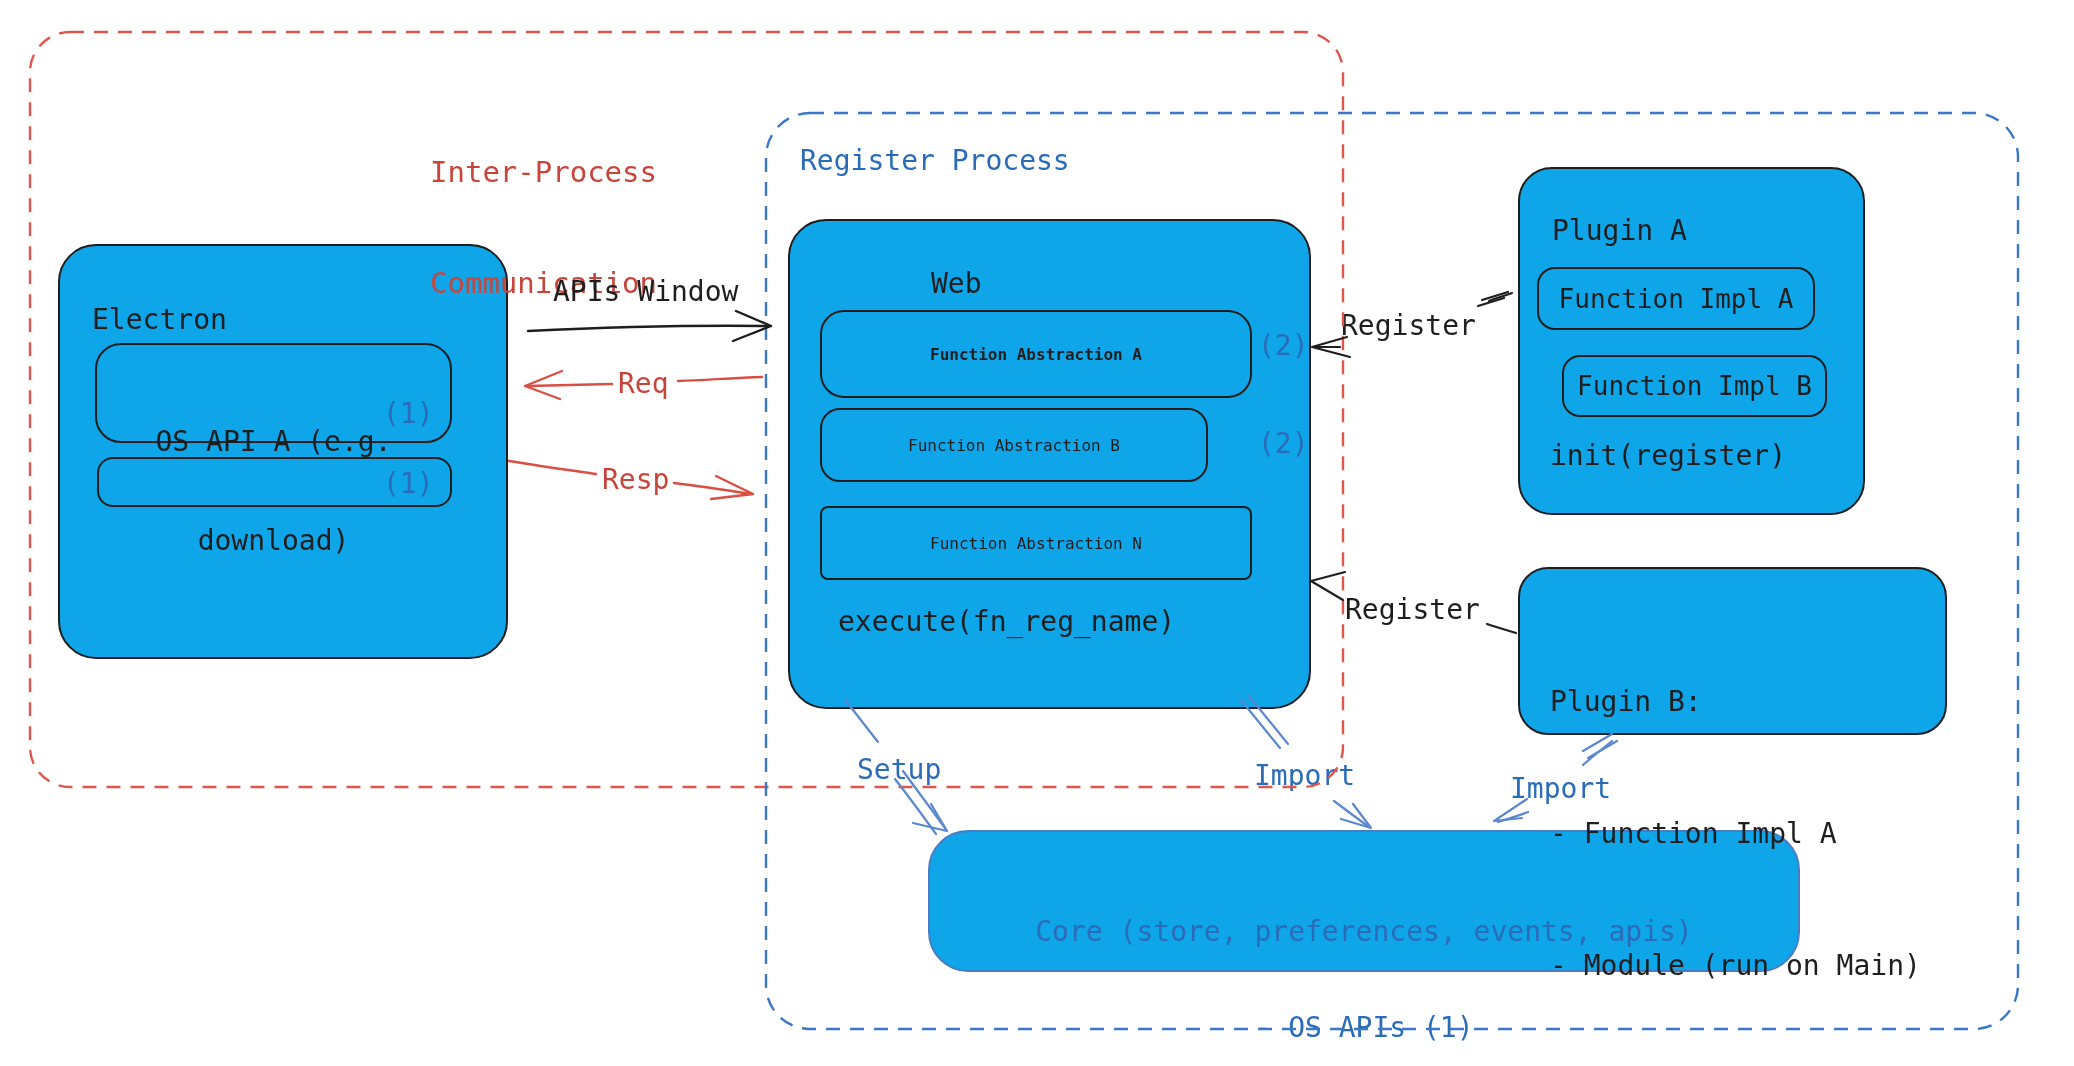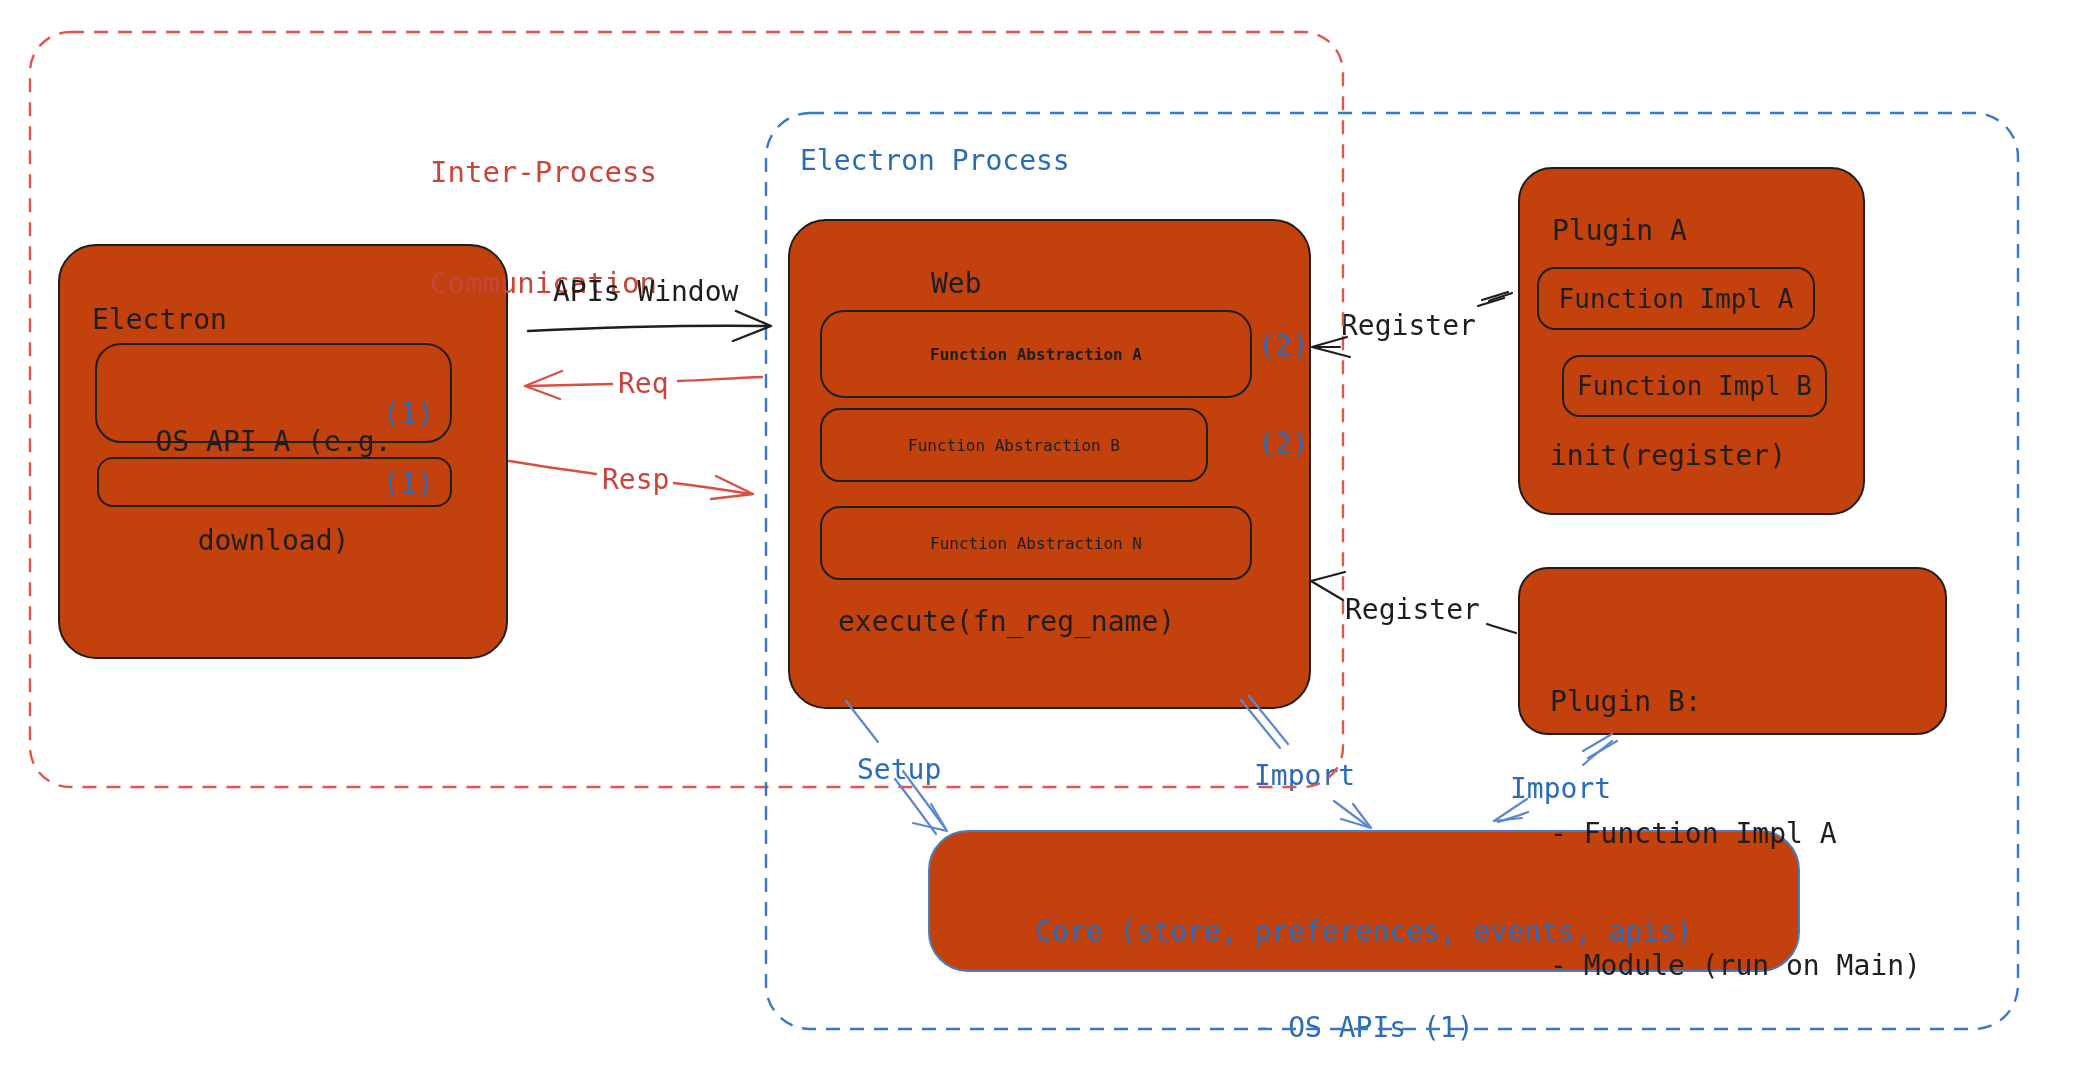--- a/index.html
+++ b/index.html
@@ -1,20 +1,20 @@
 <!DOCTYPE html>
 <html><head>
 <meta charset="utf-8">
 <style>
   html,body{margin:0;padding:0;background:#ffffff;}
   #canvas{
     position:relative;width:2074px;height:1066px;background:#ffffff;overflow:hidden;
     font-family:"DejaVu Sans Mono","Liberation Mono",monospace;color:#1e1e1e;
   }
-  .box{position:absolute;border:2.5px solid #1e1e1e;background:#c2410c;box-sizing:border-box;}
+  .box{position:absolute;border:2.5px solid #1e1e1e;background:#0ea5e9;box-sizing:border-box;}
   .cbox{display:flex;align-items:center;justify-content:center;text-align:center;}
   .lbl{position:absolute;white-space:pre;font-size:28px;line-height:1.2;}
   .blue{color:#2b6cb8;}
   .red{color:#c8453c;}
   .small{font-size:26px;}
   #arrow-layer{position:absolute;left:0;top:0;z-index:5;pointer-events:none;}
   .boxlayer{z-index:2;}
   .textlayer{z-index:3;}
 </style>
 </head>
@@ -28,42 +28,42 @@
   <div class="box boxlayer" style="left:97px;top:457px;width:355px;height:50px;border-radius:16px;"></div>
 
   <div class="box boxlayer" style="left:788px;top:219px;width:523px;height:490px;border-radius:38px;"></div>
 
   <div class="box boxlayer cbox" style="left:820px;top:310px;width:432px;height:88px;border-radius:24px;font-weight:bold;">
     <span>Function Abstraction A</span>
   </div>
   <div class="box boxlayer cbox" style="left:820px;top:408px;width:388px;height:74px;border-radius:20px;">
     <span>Function Abstraction B</span>
   </div>
-  <div class="box boxlayer cbox" style="left:820px;top:506px;width:432px;height:74px;border-radius:20px;">
+  <div class="box boxlayer cbox" style="left:820px;top:506px;width:432px;height:74px;border-radius:8px;">
     <span>Function Abstraction N</span>
   </div>
 
   <div class="box boxlayer" style="left:1518px;top:167px;width:347px;height:348px;border-radius:34px;"></div>
   <div class="box boxlayer cbox small" style="left:1537px;top:267px;width:278px;height:63px;border-radius:18px;">
     <span>Function Impl A</span>
   </div>
   <div class="box boxlayer cbox small" style="left:1542px;top:355px;width:265px;height:62px;border-radius:18px;margin-left:20px;">
     <span>Function Impl B</span>
   </div>
 
   <div class="box boxlayer" style="left:1518px;top:567px;width:429px;height:168px;border-radius:30px;"></div>
 
   <div class="box boxlayer" style="left:928px;top:830px;width:872px;height:142px;border-radius:40px;border-color:#4a7cc4;"></div>
 
   <div class="lbl red textlayer" style="left:430px;top:80px;font-size:29px;line-height:37px;">
     <div>Inter-Process</div>
     <div>Communication</div>
   </div>
 
-  <div class="lbl blue textlayer" style="left:800px;top:144px;">Electron Process</div>
+  <div class="lbl blue textlayer" style="left:800px;top:144px;">Register Process</div>
 
   <div class="lbl textlayer" style="left:92px;top:280px;margin-top:23px;">Electron</div>
 
   <div class="lbl textlayer" style="left:95px;top:359px;width:357px;text-align:center;line-height:33px;">
     <div>OS API A (e.g.</div>
     <div>download)</div>
   </div>
   <div class="lbl blue textlayer" style="left:383px;top:397px;">(1)</div>
 
   <div class="lbl blue textlayer" style="left:383px;top:467px;">(1)</div>

